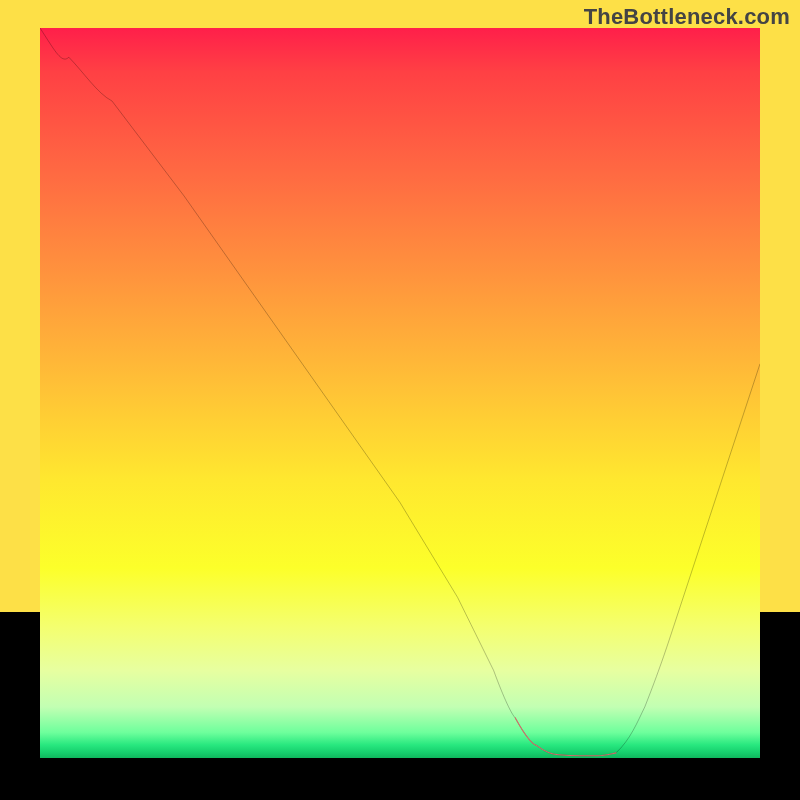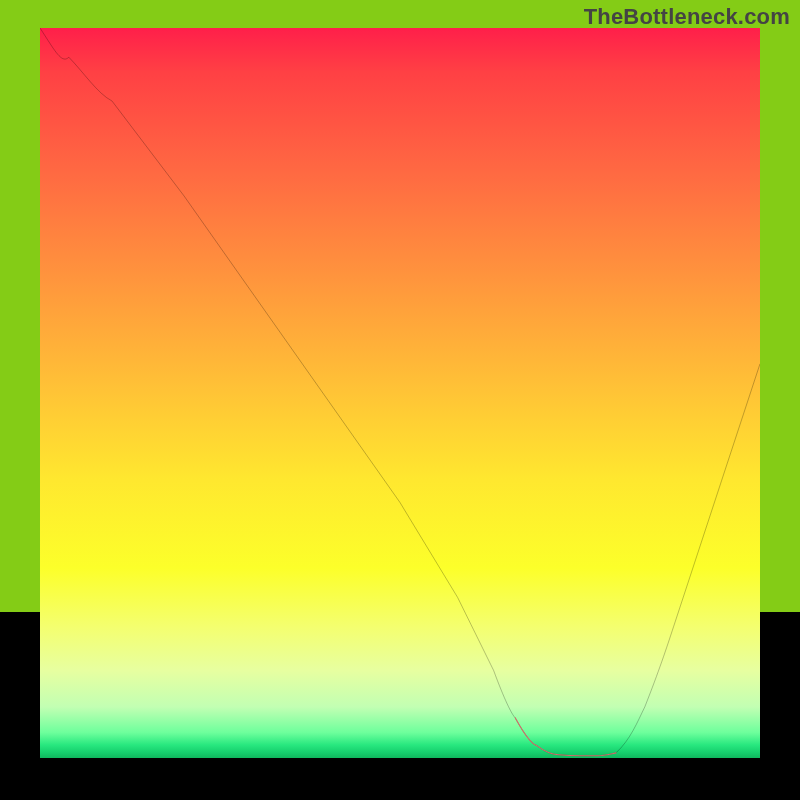--- a/index.html
+++ b/index.html
@@ -8,21 +8,21 @@
     width: 800px;
     height: 800px;
     background: #000;
     overflow: hidden;
     font-family: Arial, Helvetica, sans-serif;
   }
   .frame {
     position: relative;
     width: 800px;
     height: 612px;
-    background: #84cc16;
+    background: #fde047;
     text-align: center;
   }
   .watermark {
     position: absolute;
     top: 4px;
     right: 10px;
     color: #444;
     font-size: 22px;
     font-weight: 600;
     z-index: 5;

